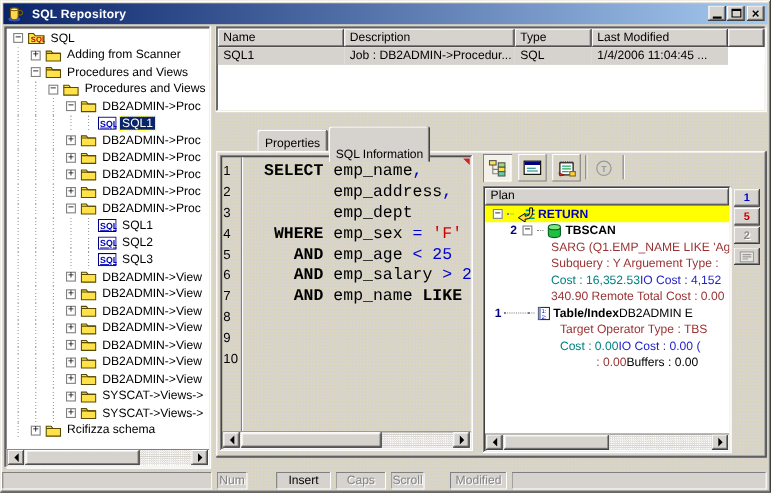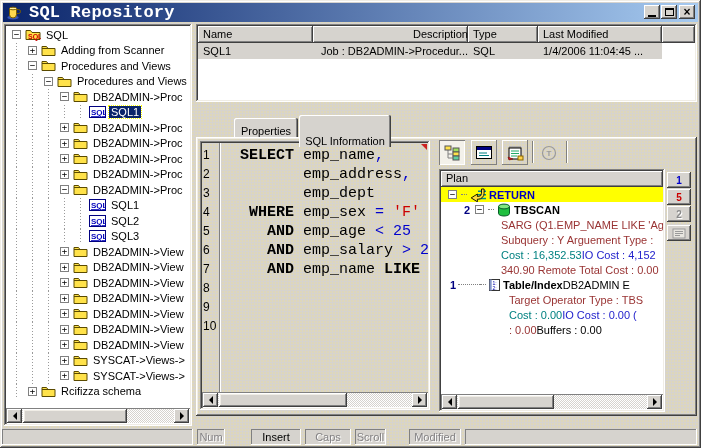--- a/index.html
+++ b/index.html
@@ -12,21 +12,21 @@
     font-family:"Liberation Sans", sans-serif;font-size:11px;color:#000;
     box-shadow:inset -1px -1px #404040, inset 1px 1px #f0ede6, inset -2px -2px #808080, inset 2px 2px #fff;
     overflow:hidden;
   }
   .abs{position:absolute;}
 
   
   .titlebar{position:absolute;left:3px;top:3px;width:695px;height:19px;
     background:linear-gradient(to right, var(--titleA,#0a246a), var(--titleB,#a6caf0));
     display:flex;align-items:center;padding-left:3px;}
-  .title-text{color:#fff;font-weight:bold;font-size:17px;margin-left:4px;letter-spacing:.2px;font-family:Liberation Mono, monospace;}
+  .title-text{color:#fff;font-weight:bold;font-size:11px;margin-left:4px;letter-spacing:.2px;}
   .winbtn{position:absolute;top:5px;width:16px;height:14px;background:#d6d3ce;
     box-shadow:inset -1px -1px #404040, inset 1px 1px #fff, inset -2px -2px #808080;
     display:flex;align-items:center;justify-content:center;}
   .glyph-min{width:8px;height:2px;background:#000;margin-top:7px;}
   .glyph-max{width:9px;height:8px;border:1px solid #000;border-top:2px solid #000;}
   .glyph-close{font-size:12px;font-weight:bold;line-height:10px;font-family:"Liberation Sans",sans-serif;}
 
   
   .tree-panel{position:absolute;left:4px;top:24px;width:188px;height:402px;background:#fff;
     box-shadow:inset -1px -1px #fff, inset 1px 1px #808080, inset -2px -2px #f0ede6, inset 2px 2px #404040;}
@@ -45,21 +45,21 @@
 
   
   .table-panel{position:absolute;left:196px;top:24px;width:501px;height:78px;background:#fff;
     box-shadow:inset -1px -1px #fff, inset 1px 1px #808080, inset -2px -2px #f0ede6, inset 2px 2px #404040;}
   .thead{position:absolute;left:2px;top:2px;right:2px;height:17px;display:flex;}
   .th{background:#d6d3ce;box-shadow:inset -1px -1px #404040, inset 1px 1px #fff, inset -2px -2px #808080;
     padding:2px 0 0 5px;font-size:11px;overflow:hidden;white-space:nowrap;}
   .trow{position:absolute;left:2px;top:19px;right:2px;height:16px;display:flex;}
   .td{padding:2px 0 0 5px;font-size:11px;overflow:hidden;white-space:nowrap;background:#d6d3ce;}
   .td.filler{background:#fff;}
-  .c0{width:115px;flex:0 0 115px;} .c1{width:155px;flex:0 0 155px;text-align:right;}
+  .c0{width:115px;flex:0 0 115px;} .c1{width:155px;flex:0 0 155px;}
   .c2{width:70px;flex:0 0 70px;} .c3{width:124px;flex:0 0 124px;} .c4{flex:1 1 auto;}
 
   
   .tab{position:absolute;background:#d6d3ce;
     box-shadow:inset -1px 0 #404040, inset 1px 1px #fff, inset -2px 0 #808080;
     border-top-left-radius:2px;border-top-right-radius:2px;
     display:flex;align-items:flex-end;justify-content:center;font-size:11px;margin-left:36px;}
   .tab.active{z-index:5;}
 
   .content-frame{position:absolute;left:196px;top:137px;width:501px;height:279px;
@@ -641,21 +641,21 @@
           <span class="plabel">Table/Index</span>
           <span class="psuffix"> DB2ADMIN E</span>
         </div>
         <div class="prow" style="padding-left: 68px;">
           <span class="ptok maroon">Target Operator Type : TBS</span>
         </div>
         <div class="prow" style="padding-left: 68px;">
           <span class="ptok teal">Cost : 0.00 </span>
           <span class="ptok blue">IO Cost : 0.00 (</span>
         </div>
-        <div class="prow" style="padding-left: 68px;">
+        <div class="prow" style="padding-left: 101px;">
           <span class="ptok maroon">: 0.00 </span>
           <span class="ptok black">Buffers : 0.00</span>
         </div>
       </div>
     <div class="hscroll" style="left:2px;bottom:2px;width:222px;">
       <span class="sarrow left">
           <span class="tri-l"></span>
         </span>
       <span class="sthumb" style="left:17px;width:96px;"></span>
       <span class="sarrow right">

